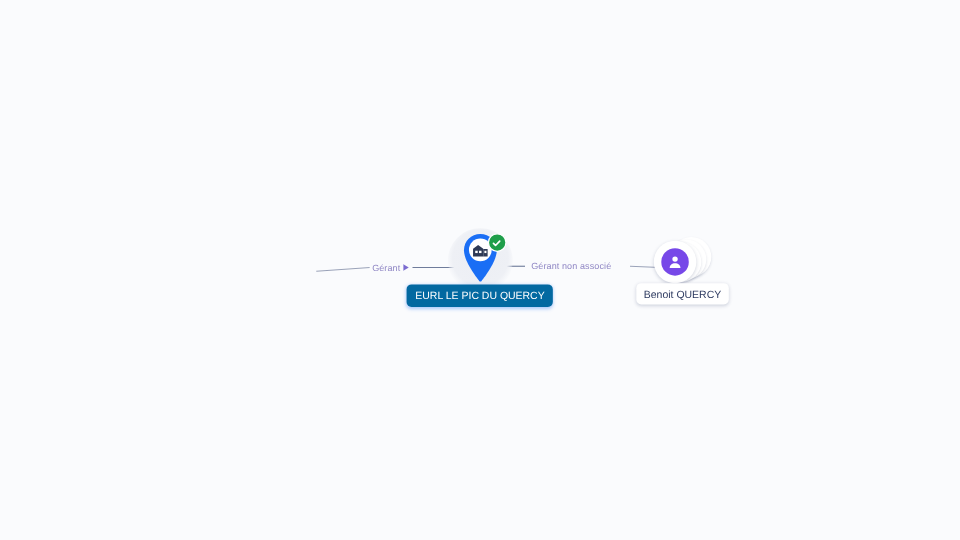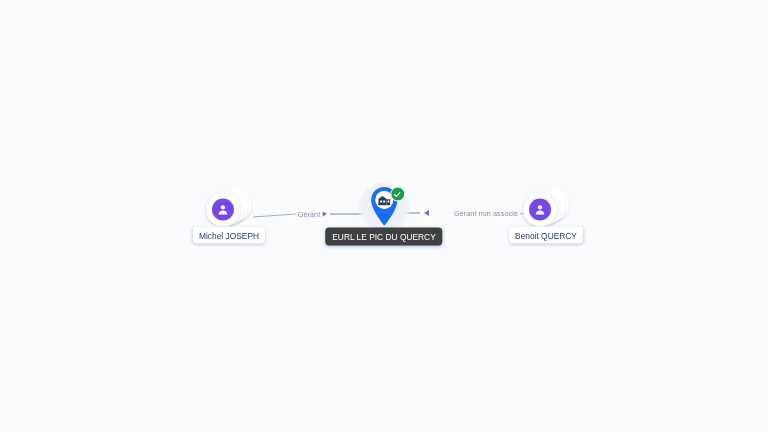--- a/index.html
+++ b/index.html
@@ -137,21 +137,21 @@
     border: 1.4px solid #ffffff;
     display: flex;
     align-items: center;
     justify-content: center;
     z-index: 4;
   }
   .check-badge svg { display: block; }
 
   .company-pill {
     margin-top: -7px;
-    background: #404040;
+    background: #0369a1;
     color: #ffffff;
     font-size: 8.4px;
     line-height: 12px;
     font-weight: normal;
     padding: 3px 7px;
     border-radius: 4px;
     white-space: nowrap;
     box-shadow: 0 1px 3px rgba(26,110,245,.35);
     position: relative;
     z-index: 5;
@@ -170,38 +170,22 @@
     <polygon points="322,211 327,214 322,217" fill="#7B6BD0"></polygon>
 
     <line x1="402" y1="213" x2="420" y2="213" stroke="#6F7C9B" stroke-width="0.9"></line>
     <line x1="504" y1="213" x2="528" y2="214" stroke="#9AA2B8" stroke-width="0.9"></line>
 
     <polygon points="429,210 424,213 429,216" fill="#7B6BD0"></polygon>
   </svg>
 
   <div class="edge-label" style="left:309px; top:214px;">Gérant</div>
 
-  <div class="edge-label" style="left:486px; top:213px;">Gérant non associé</div>
-
-  <div class="node" style="left:229px; top:216px;">
-    <div class="stack-wrap">
-      <div class="stack-card c3"></div>
-      <div class="stack-card c2"></div>
-      <div class="stack-card c1"></div>
-      <div class="stack-card front">
-        <div class="avatar">
-          <svg width="14" height="14" viewBox="0 0 24 24">
-            <circle cx="12" cy="8.2" r="3.7" fill="#ffffff"></circle>
-            <path d="M4.6 20.5c0-4.1 3.3-6.6 7.4-6.6s7.4 2.5 7.4 6.6z" fill="#ffffff"></path>
-          </svg>
-        </div>
-      </div>
-    </div>
-    <div class="name-pill">Michel JOSEPH</div>
-  </div>
+  <div class="edge-label" style="left:457px; top:213px;">Gérant non associé</div>
+
 
   <div class="company-node" style="left:384px; top:214px;">
     <div class="pin-halo">
       <div class="pin">
         <svg width="32" height="42" viewBox="0 0 32 42">
           <path d="M16 1.6C8.6 1.6 2.9 7.3 2.9 14.6c0 9.2 10.6 22.6 12.2 24.6.5.6 1.4.6 1.9 0 1.6-2 12.2-15.4 12.2-24.6C29.1 7.3 23.4 1.6 16 1.6z" fill="#1a6ef5"></path>
           <circle cx="16" cy="14.4" r="9.1" fill="#ffffff"></circle>
         </svg>
       </div>
 

